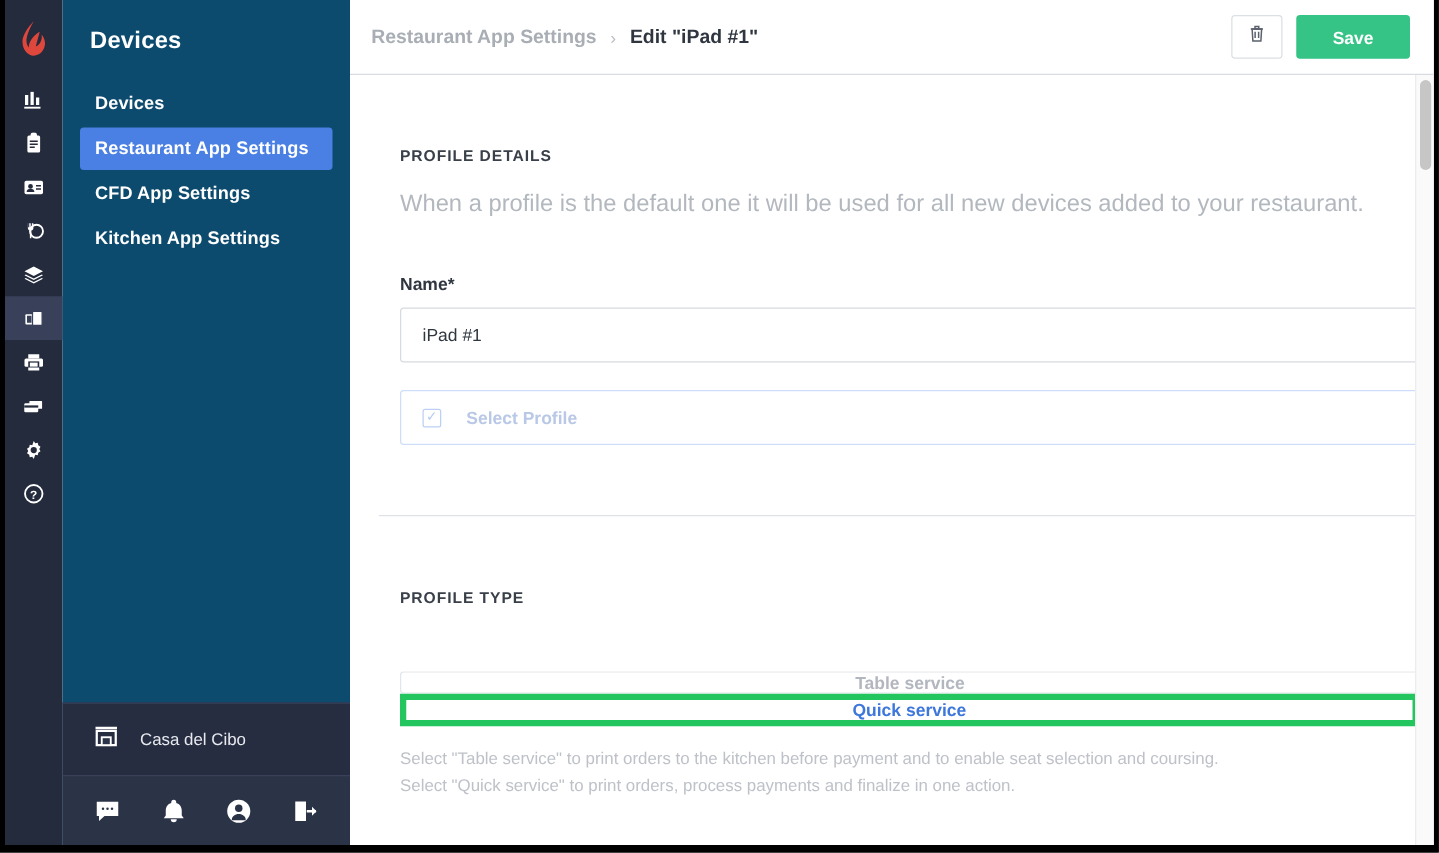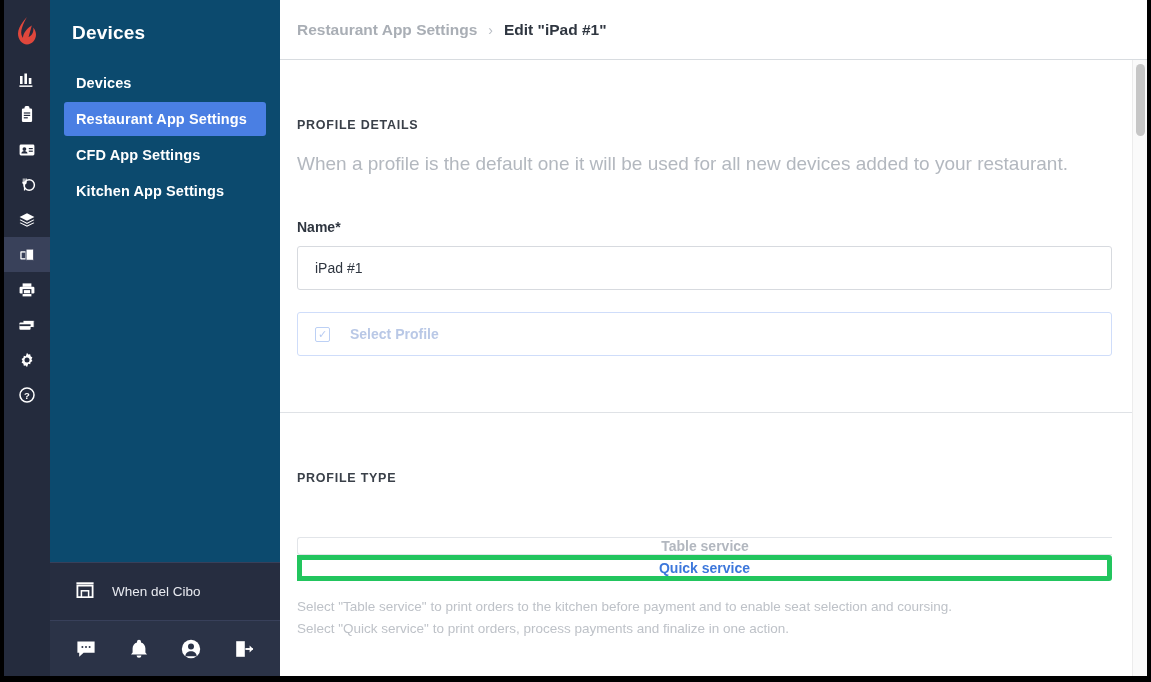--- a/index.html
+++ b/index.html
@@ -135,20 +135,21 @@
     font-size: 14px;
     font-weight: 600;
     font-family: "Liberation Sans", sans-serif;
     display: flex; align-items: center; justify-content: center;
   }
 
   .scroll-area {
     flex: 1 1 auto;
     position: relative;
     overflow: hidden;
+    padding-left: 23px;
   }
   .content { padding: 0; }
 
   .section { padding: 0 19px 0 17px; }
   .sec-divider { height: 1px; background: #dfe2e6; margin: 0; }
 
   .sec-title {
     font-size: 12.5px;
     font-weight: 700;
     letter-spacing: .75px;
@@ -350,21 +351,21 @@
     </div>
     <div class="nav-spacer"></div>
     <div class="store-row">
       <span>
         <svg width="22" height="20" viewBox="0 0 22 20" fill="#fff">
             <path d="M2.4 2.3h17.2v2.1H2.4Z"></path>
             <path d="M3.4 5.6h15.2v11.5H3.4Z" fill="none" stroke="#fff" stroke-width="1.8"></path>
             <rect x="7.4" y="10.8" width="7.2" height="6.3" fill="#2b3347" stroke="#fff" stroke-width="1.5"></rect>
           </svg>
       </span>
-      <span class="store-name">When del Cibo</span>
+      <span class="store-name">Casa del Cibo</span>
     </div>
     <div class="bottom-bar">
       <span class="bicon">
         <svg width="22" height="22" viewBox="0 0 22 22" fill="#fff">
             <path d="M2.4 3.4h17.2v11.4H8.6l-4.4 4v-4H2.4Z"></path>
             <circle cx="7.4" cy="9" r="1" fill="#2b3347"></circle>
             <circle cx="11" cy="9" r="1" fill="#2b3347"></circle>
             <circle cx="14.6" cy="9" r="1" fill="#2b3347"></circle>
           </svg>
       </span>
@@ -391,20 +392,33 @@
     </div>
   </div>
 
   <div class="main">
 
     <div class="topbar">
       <div class="breadcrumb">
         <span class="crumb-muted">Restaurant App Settings</span>
         <span class="crumb-sep">›</span>
         <span class="crumb-current">Edit "iPad #1"</span>
+      </div>
+      <div class="topbar-actions">
+        <div class="btn-delete">
+          <span>
+            <svg width="15" height="16" viewBox="0 0 15 16" fill="none" stroke="#5b626c" stroke-width="1.2">
+                <path d="M2.6 4.1h9.8"></path>
+                <path d="M6 2.2h3v1.9H6Z"></path>
+                <path d="M3.7 4.1h7.6l-.6 9.7H4.3Z"></path>
+                <path d="M6.1 6.4v5M8.9 6.4v5"></path>
+              </svg>
+          </span>
+        </div>
+        <button class="btn-save">Save</button>
       </div>
     </div>
 
     <div class="scroll-area">
       <div class="content">
 
         <div class="section">
           <div class="sec-title">PROFILE DETAILS</div>
           <div class="sec-desc">When a profile is the default one it will be used for all new devices added to your restaurant.</div>
           <div class="field-label">Name*</div>

